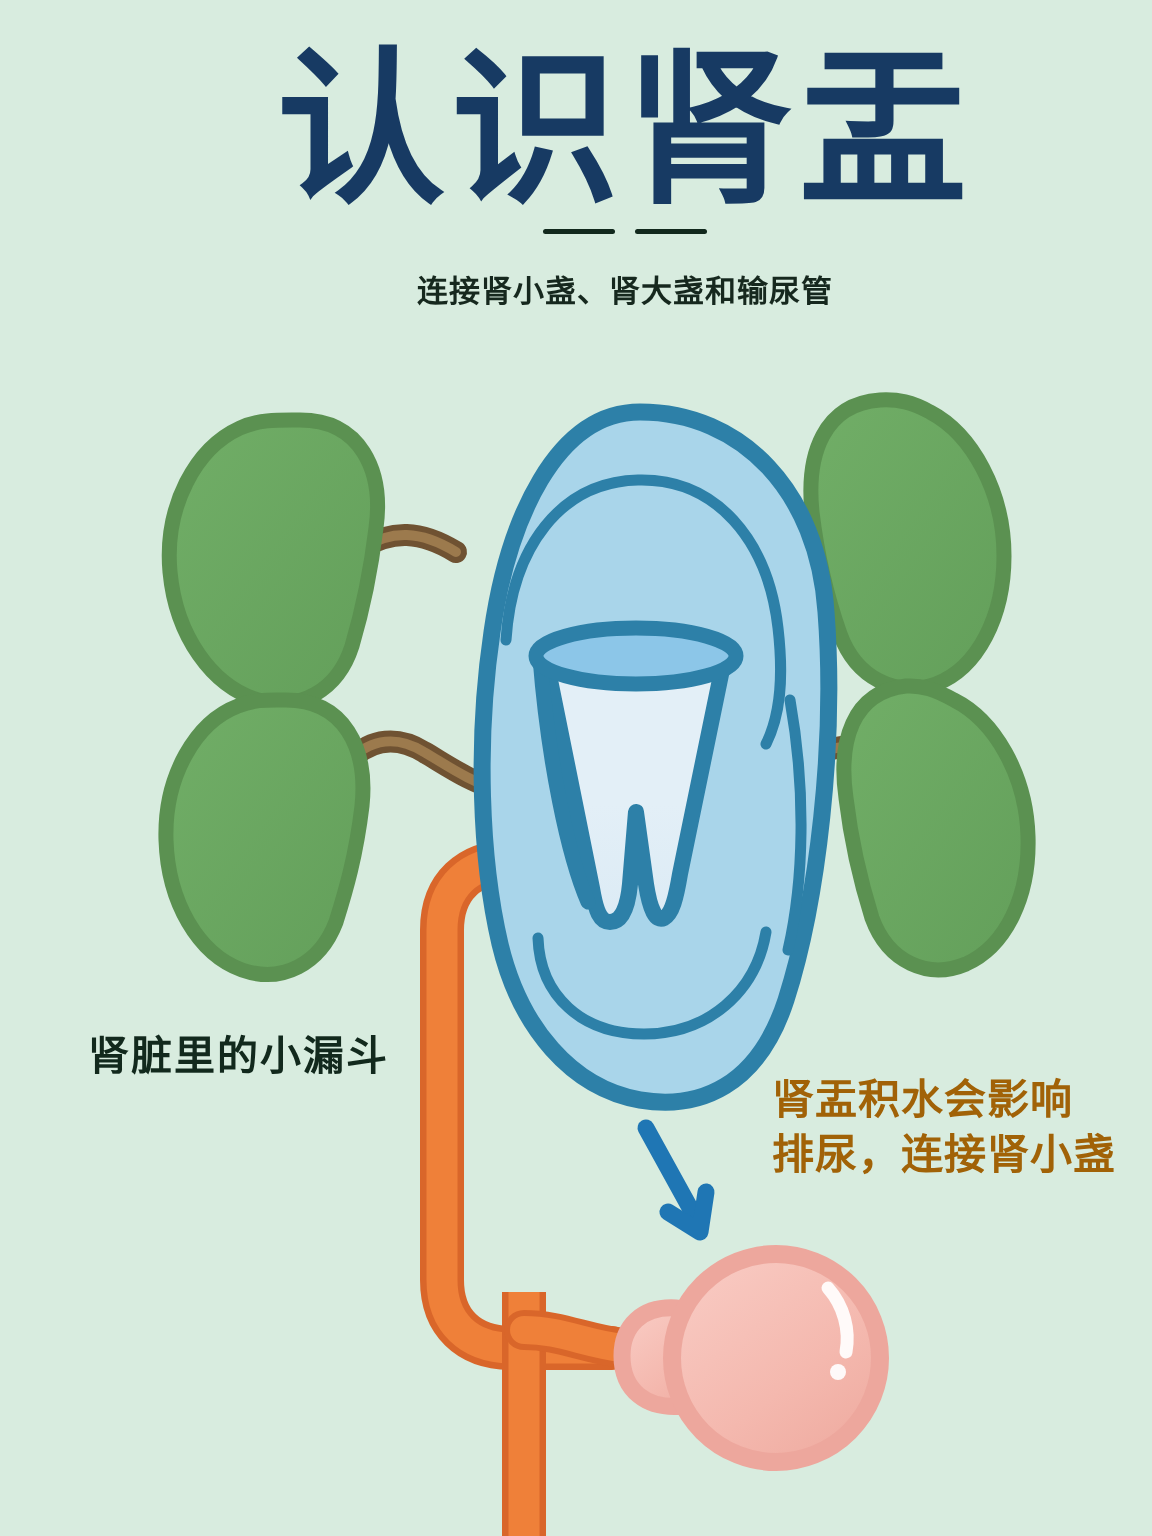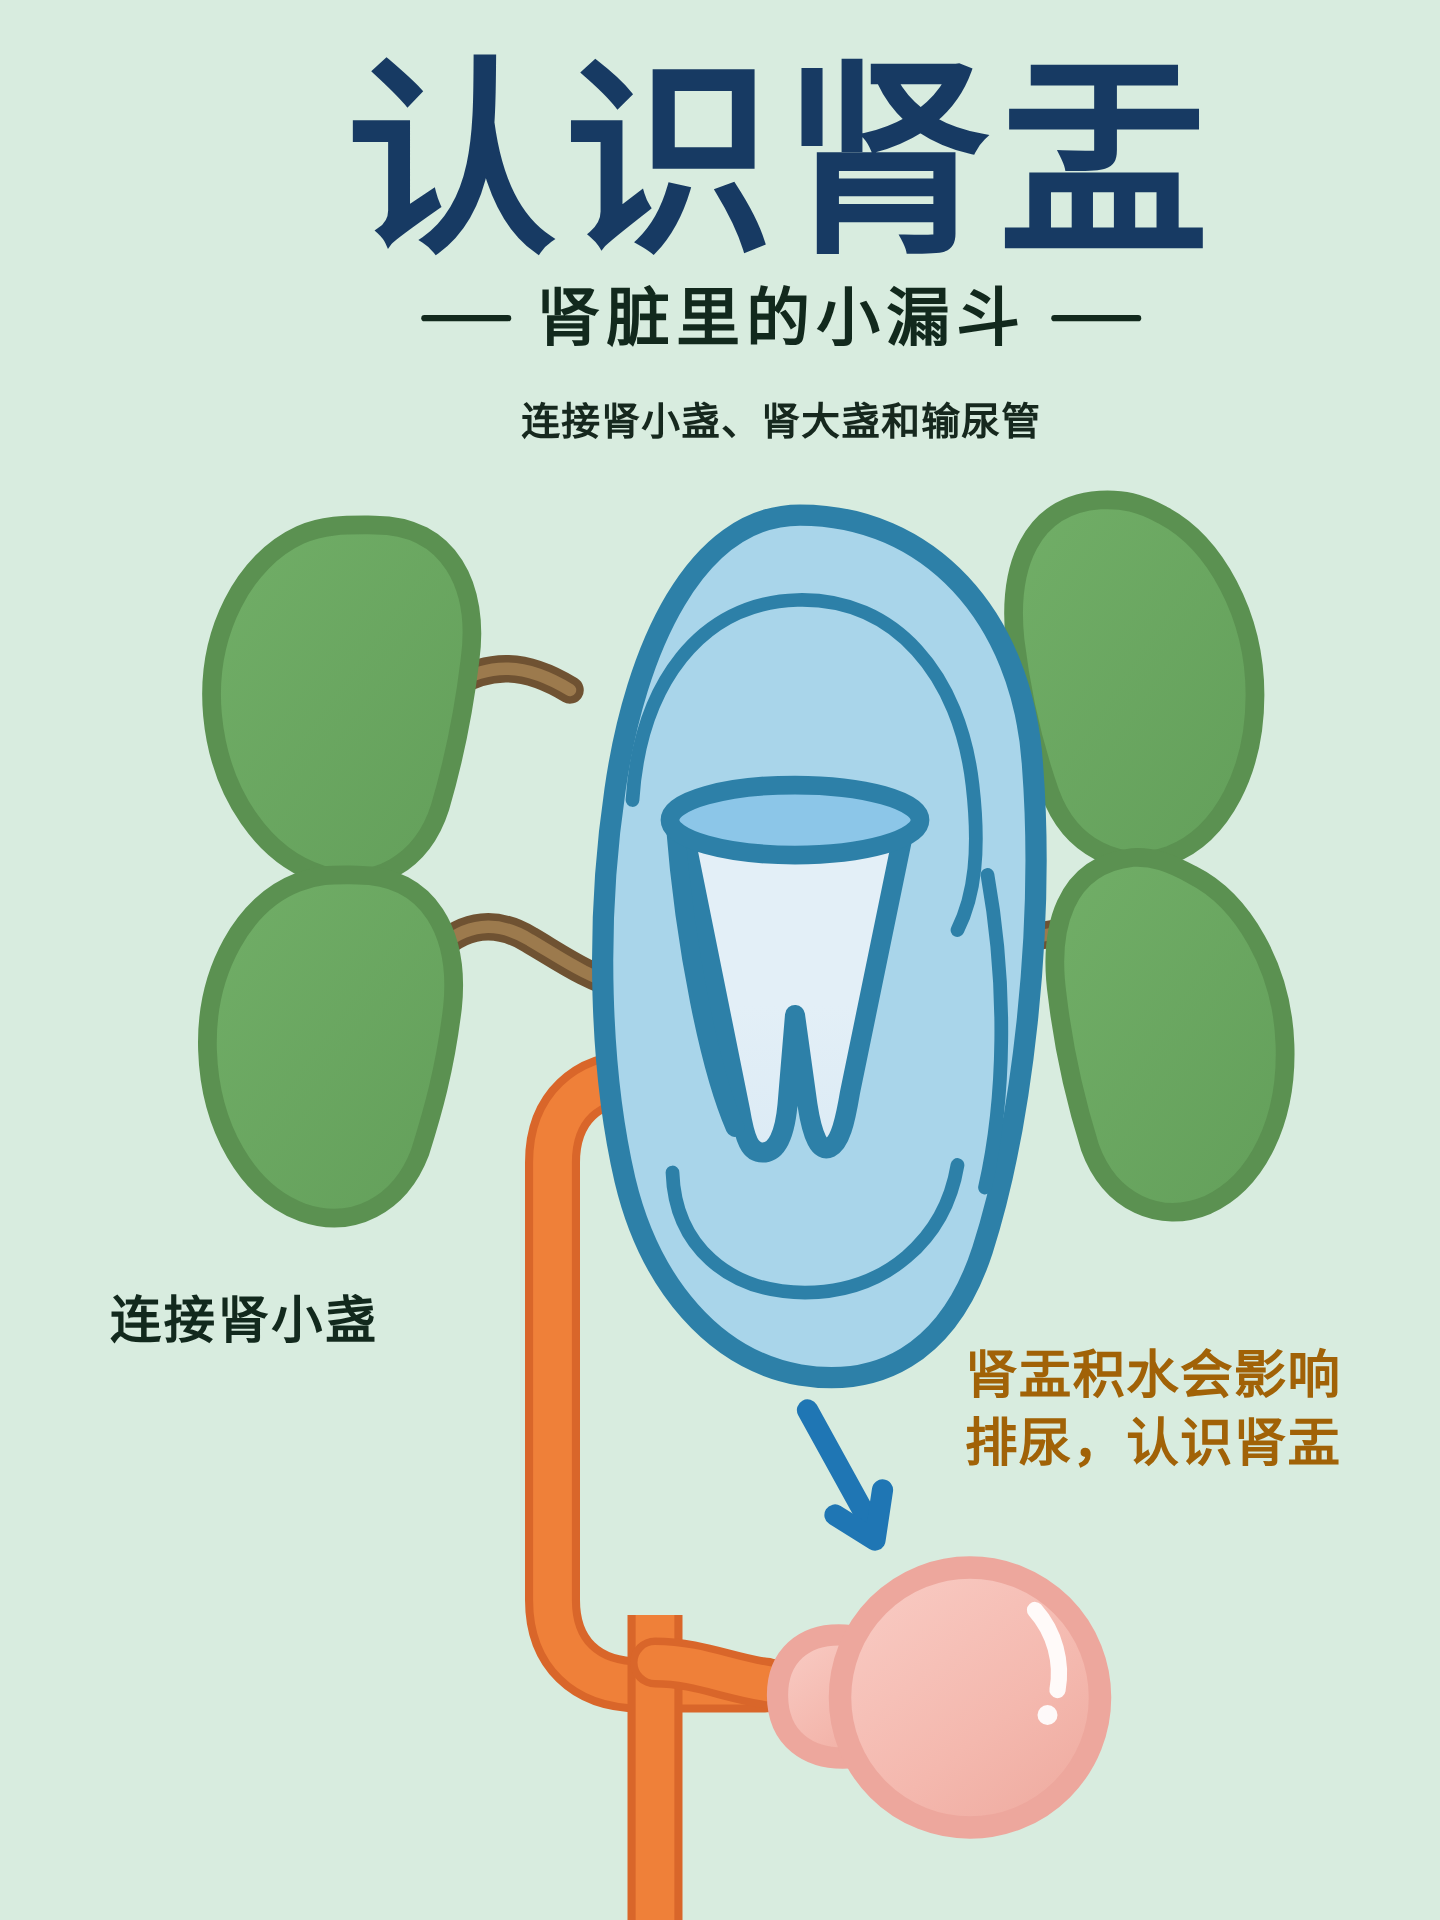--- a/index.html
+++ b/index.html
@@ -251,26 +251,25 @@
     <g>
       <path d="M 646 1128 L 700 1226" fill="none" stroke="#1f76b4" stroke-width="17" stroke-linecap="round"></path>
       <path d="M 700 1232 L 668 1212 M 700 1232 L 706 1192" fill="none" stroke="#1f76b4" stroke-width="17" stroke-linecap="round"></path>
     </g>
   </svg>
 
   <header class="header">
     <h1 class="title">认识肾盂</h1>
     <div class="subtitle-row">
       <span class="dash"></span>
-      <span class="subtitle">肾脏里的小漏斗</span>
       <span class="dash"></span>
     </div>
     <div class="tagline">连接肾小盏、肾大盏和输尿管</div>
   </header>
 
-  <div class="label-left">连接肾小盏</div>
+  <div class="label-left">肾脏里的小漏斗</div>
 
   <div class="label-right">
     <span>肾盂积水会影响</span>
-    <span>排尿，认识肾盂</span>
+    <span>排尿，连接肾小盏</span>
   </div>
 
 </div>
 
 </body></html>

